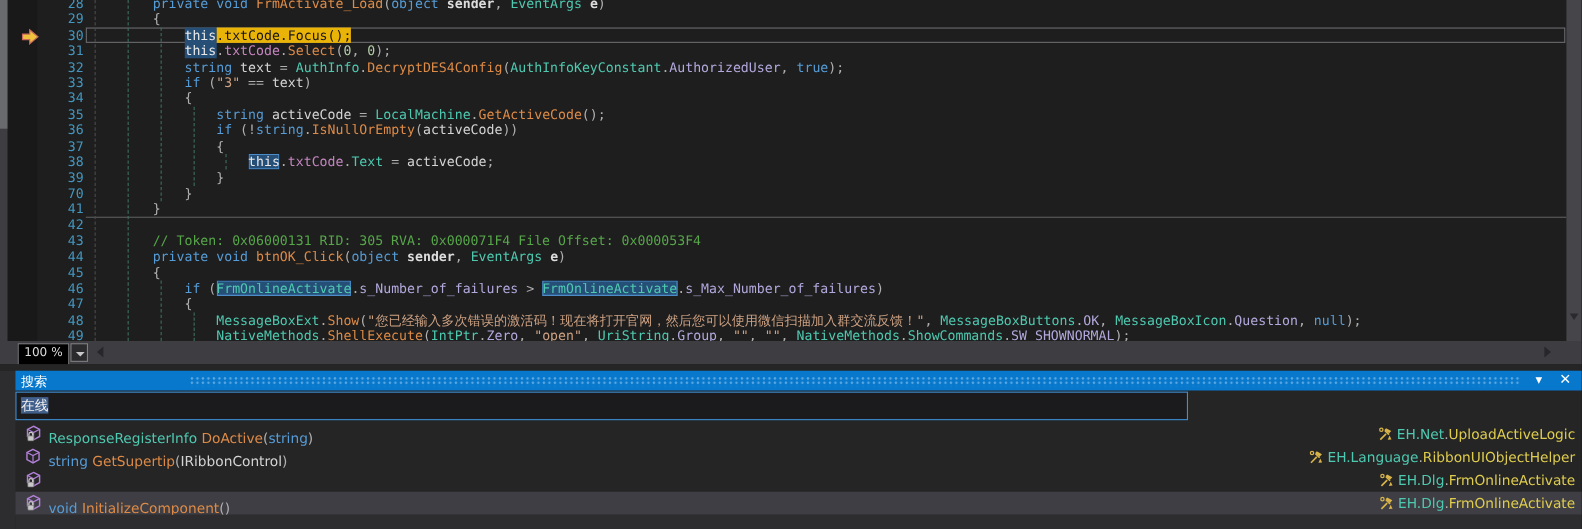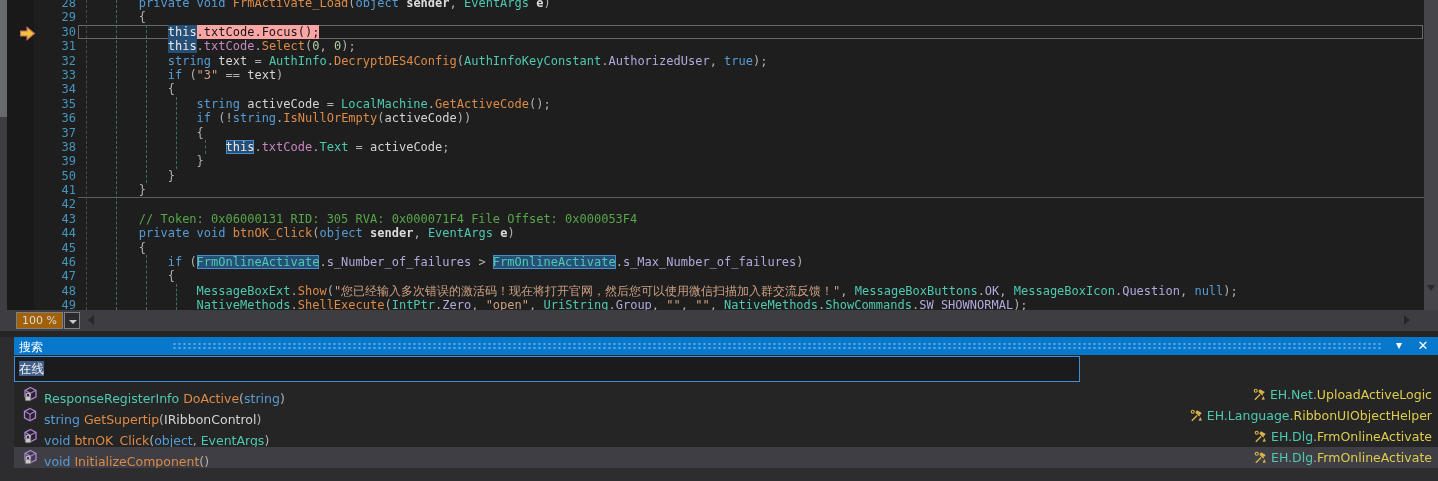--- a/index.html
+++ b/index.html
@@ -27,26 +27,26 @@
   .v-sb .down { position:absolute; left:3px; top:285px; width:0; height:0;
                 border-left:4px solid transparent; border-right:4px solid transparent; border-top:6px solid #2A2A2C; }
 
   
   .tk-kw{color:#569CD6} .tk-ty{color:#4EC9B0} .tk-m{color:#DE8B47} .tk-fld{color:#C586C0}
   .tk-sfld{color:#B3A8DC} .tk-str{color:#CDA183} .tk-num{color:#B5CEA8} .tk-cmt{color:#57A64A}
   .tk-pl{color:#D4D4D4} .tk-pun{color:#B0B0B0} .tk-bold{color:#DCDCDC;font-weight:bold}
   .tk-hl{background:#264F78;color:#E8E8E8}
   .tk-hlb{background:#264F78;color:#E8E8E8;box-shadow:0 0 0 1px #4B8CC9 inset}
   .tk-hlt{background:#264F78;color:#4EC9B0;box-shadow:0 0 0 1px #4B8CC9 inset}
-  .tk-cur{background:#fca5a5;color:#161616}
+  .tk-cur{background:#eab308;color:#161616}
   .tk-ns{color:#4EC9B0} .tk-cls{color:#DECC4E}
 
   
   .hband { position:absolute; left:0; top:310px; width:1438px; height:21px; background:#3E3E42; }
-  .zoom-box { position:absolute; left:16px; top:2px; width:47px; height:17px; background:#a16207;
+  .zoom-box { position:absolute; left:16px; top:2px; width:47px; height:24px; background:#000000;
               border:1px solid #808083; color:#DADADA; font-size:11px; line-height:15px; text-align:center; }
   .zoom-dd { position:absolute; left:64px; top:2px; width:16px; height:17px; background:#2B2B2E;
              border:1px solid #808083; }
   .zoom-dd .tri { position:absolute; left:4px; top:7px; width:0; height:0;
                   border-left:4px solid transparent; border-right:4px solid transparent; border-top:4px solid #C8C8C8; }
   .h-left { position:absolute; left:88px; top:5px; width:0; height:0;
             border-top:5px solid transparent; border-bottom:5px solid transparent; border-right:6px solid #27272B; }
   .h-right { position:absolute; left:1404px; top:5px; width:0; height:0;
              border-top:5px solid transparent; border-bottom:5px solid transparent; border-left:6px solid #27272B; }
   .gap-strip { position:absolute; left:0; top:331px; width:1438px; height:6px; background:#252526; }
@@ -121,21 +121,21 @@
         <div class="ln">30</div>
         <div class="ln">31</div>
         <div class="ln">32</div>
         <div class="ln">33</div>
         <div class="ln">34</div>
         <div class="ln">35</div>
         <div class="ln">36</div>
         <div class="ln">37</div>
         <div class="ln">38</div>
         <div class="ln">39</div>
-        <div class="ln">50</div>
+        <div class="ln">70</div>
         <div class="ln">41</div>
         <div class="ln">42</div>
         <div class="ln">43</div>
         <div class="ln">44</div>
         <div class="ln">45</div>
         <div class="ln">46</div>
         <div class="ln">47</div>
         <div class="ln">48</div>
         <div class="ln">49</div>
       </div>
@@ -199,21 +199,20 @@
     <circle cx="4" cy="4" r="1.6" fill="none" stroke="#D9B44A" stroke-width="1.2"></circle>
   </svg><span class="tk-ns">EH.Language</span><span class="tk-pun">.</span><span class="tk-cls">RibbonUIObjectHelper</span></span>
         </div>
         <div class="rrow">
           <svg width="16" height="16" viewBox="0 0 16 16" class="ric">
     <path d="M8.5 1.5 L14 4.3 L14 10.8 L8.5 13.8 L3 10.8 L3 4.3 Z" fill="none" stroke="#B180D7" stroke-width="1.3"></path>
     <path d="M3 4.3 L8.5 7.2 L14 4.3 M8.5 7.2 L8.5 13.8" fill="none" stroke="#B180D7" stroke-width="1.1"></path>
     <rect x="3.2" y="10.2" width="5.6" height="4.6" rx="0.8" fill="#C8C8C8" stroke="#5A5A5A" stroke-width="0.6"></rect>
     <path d="M4.3 10.2 v-1.4 a1.7 1.7 0 0 1 3.4 0 v1.4" fill="none" stroke="#C8C8C8" stroke-width="1.1"></path>
   </svg>
-          <span class="rtext"><span class="tk-kw">void</span><span class="tk-pl"> </span><span class="tk-m">btnOK_Click</span><span class="tk-pun">(</span><span class="tk-kw">object</span><span class="tk-pun">, </span><span class="tk-ty">EventArgs</span><span class="tk-pun">)</span></span>
           <span class="rloc"><svg width="15" height="15" viewBox="0 0 16 16" class="lic">
     <path d="M3 13.5 L8.6 7.9" stroke="#D9B44A" stroke-width="1.6" fill="none"></path>
     <path d="M7.4 4.6 L11.4 8.6" stroke="#D9B44A" stroke-width="1.6" fill="none"></path>
     <path d="M8.6 2.4 L13.6 5.2 L11.6 7.4 L7 4.2 Z" fill="#D9B44A"></path>
     <path d="M12 9.5 L13.8 13.3 L10.2 13.6 Z" fill="#D9B44A"></path>
     <circle cx="4" cy="4" r="1.6" fill="none" stroke="#D9B44A" stroke-width="1.2"></circle>
   </svg><span class="tk-ns">EH.Dlg</span><span class="tk-pun">.</span><span class="tk-cls">FrmOnlineActivate</span></span>
         </div>
         <div class="rrow selected">
           <svg width="16" height="16" viewBox="0 0 16 16" class="ric">

